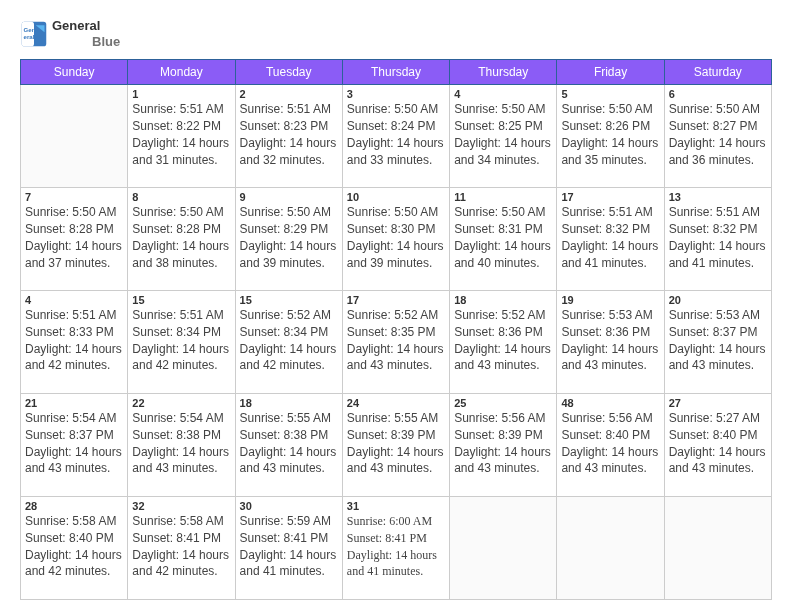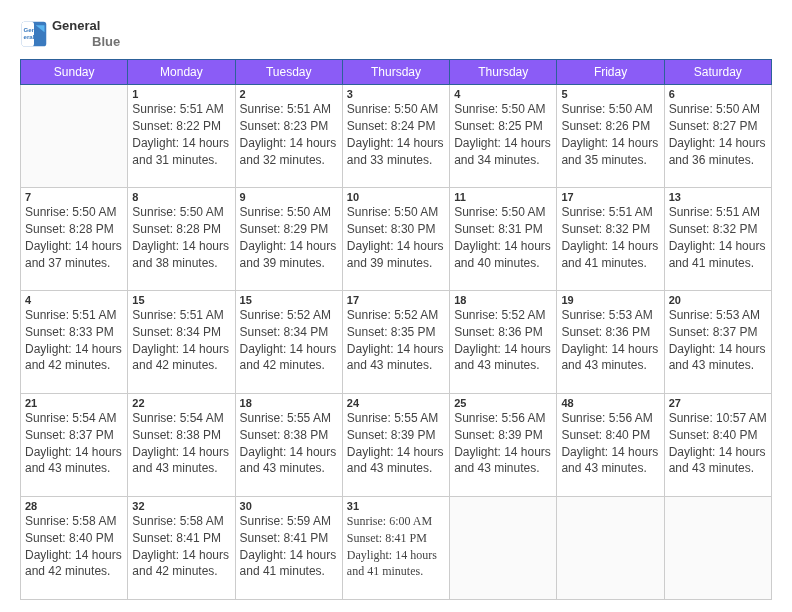--- a/index.html
+++ b/index.html
@@ -315,21 +315,21 @@
           </td>
           <td>
             <span class="day-num">48</span>
             <div class="cell-info" style="white-space: pre-line;">Sunrise: 5:56 AM
 Sunset: 8:40 PM
 Daylight: 14 hours
 and 43 minutes.</div>
           </td>
           <td>
             <span class="day-num">27</span>
-            <div class="cell-info" style="white-space: pre-line;">Sunrise: 10:57 AM
+            <div class="cell-info" style="white-space: pre-line;">Sunrise: 5:27 AM
 Sunset: 8:40 PM
 Daylight: 14 hours
 and 43 minutes.</div>
           </td>
         </tr>
         <tr class="week-row">
           <td>
             <span class="day-num">28</span>
             <div class="cell-info" style="white-space: pre-line;">Sunrise: 5:58 AM
 Sunset: 8:40 PM

